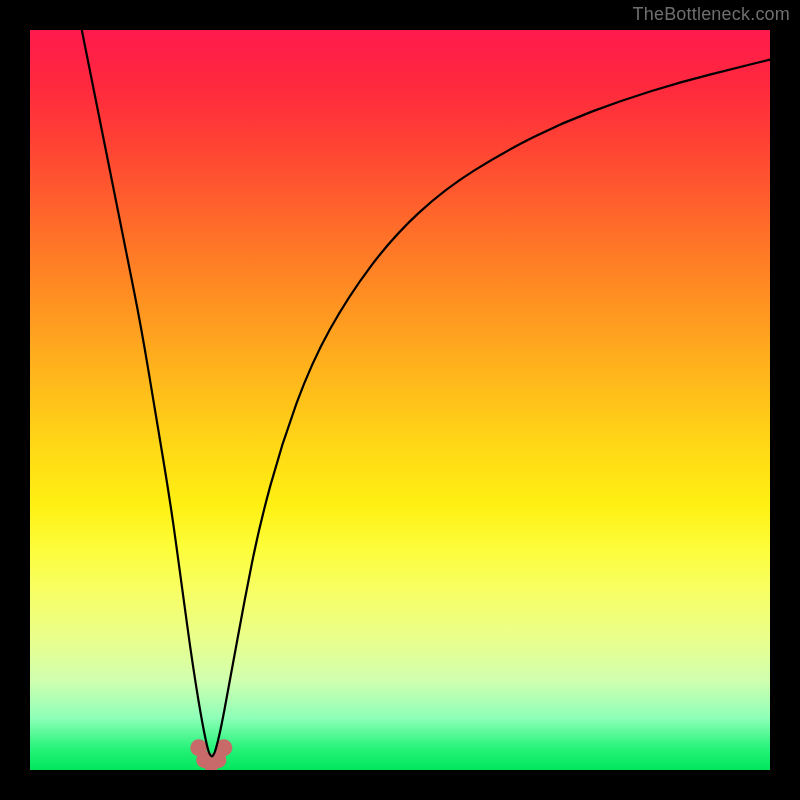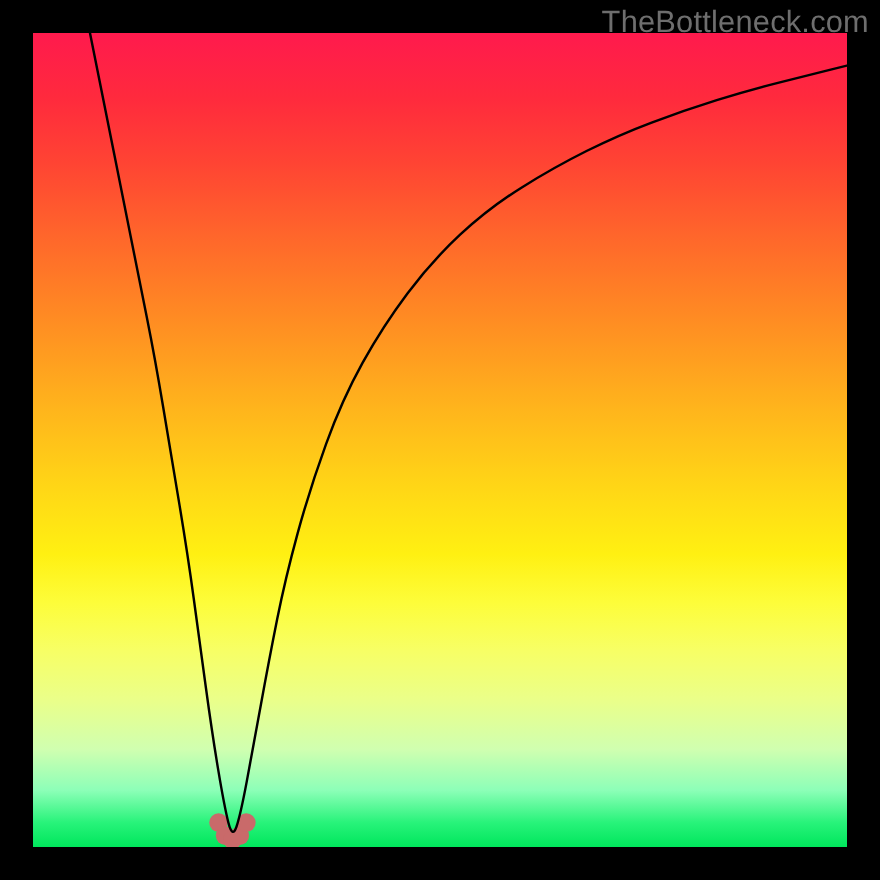--- a/index.html
+++ b/index.html
@@ -56,21 +56,21 @@
   }
   .marker {
     fill: #c96a6a;
     stroke: none;
   }
   .watermark {
     position: absolute;
     top: 4px;
     right: 10px;
     color: #6e6e6e;
-    font-size: 28px;
+    font-size: 18px;
     letter-spacing: 0.2px;
     user-select: none;
   }
 </style>
 </head>
 <body>
 
 <div class="watermark">TheBottleneck.com</div>
 
 <div class="frame">

